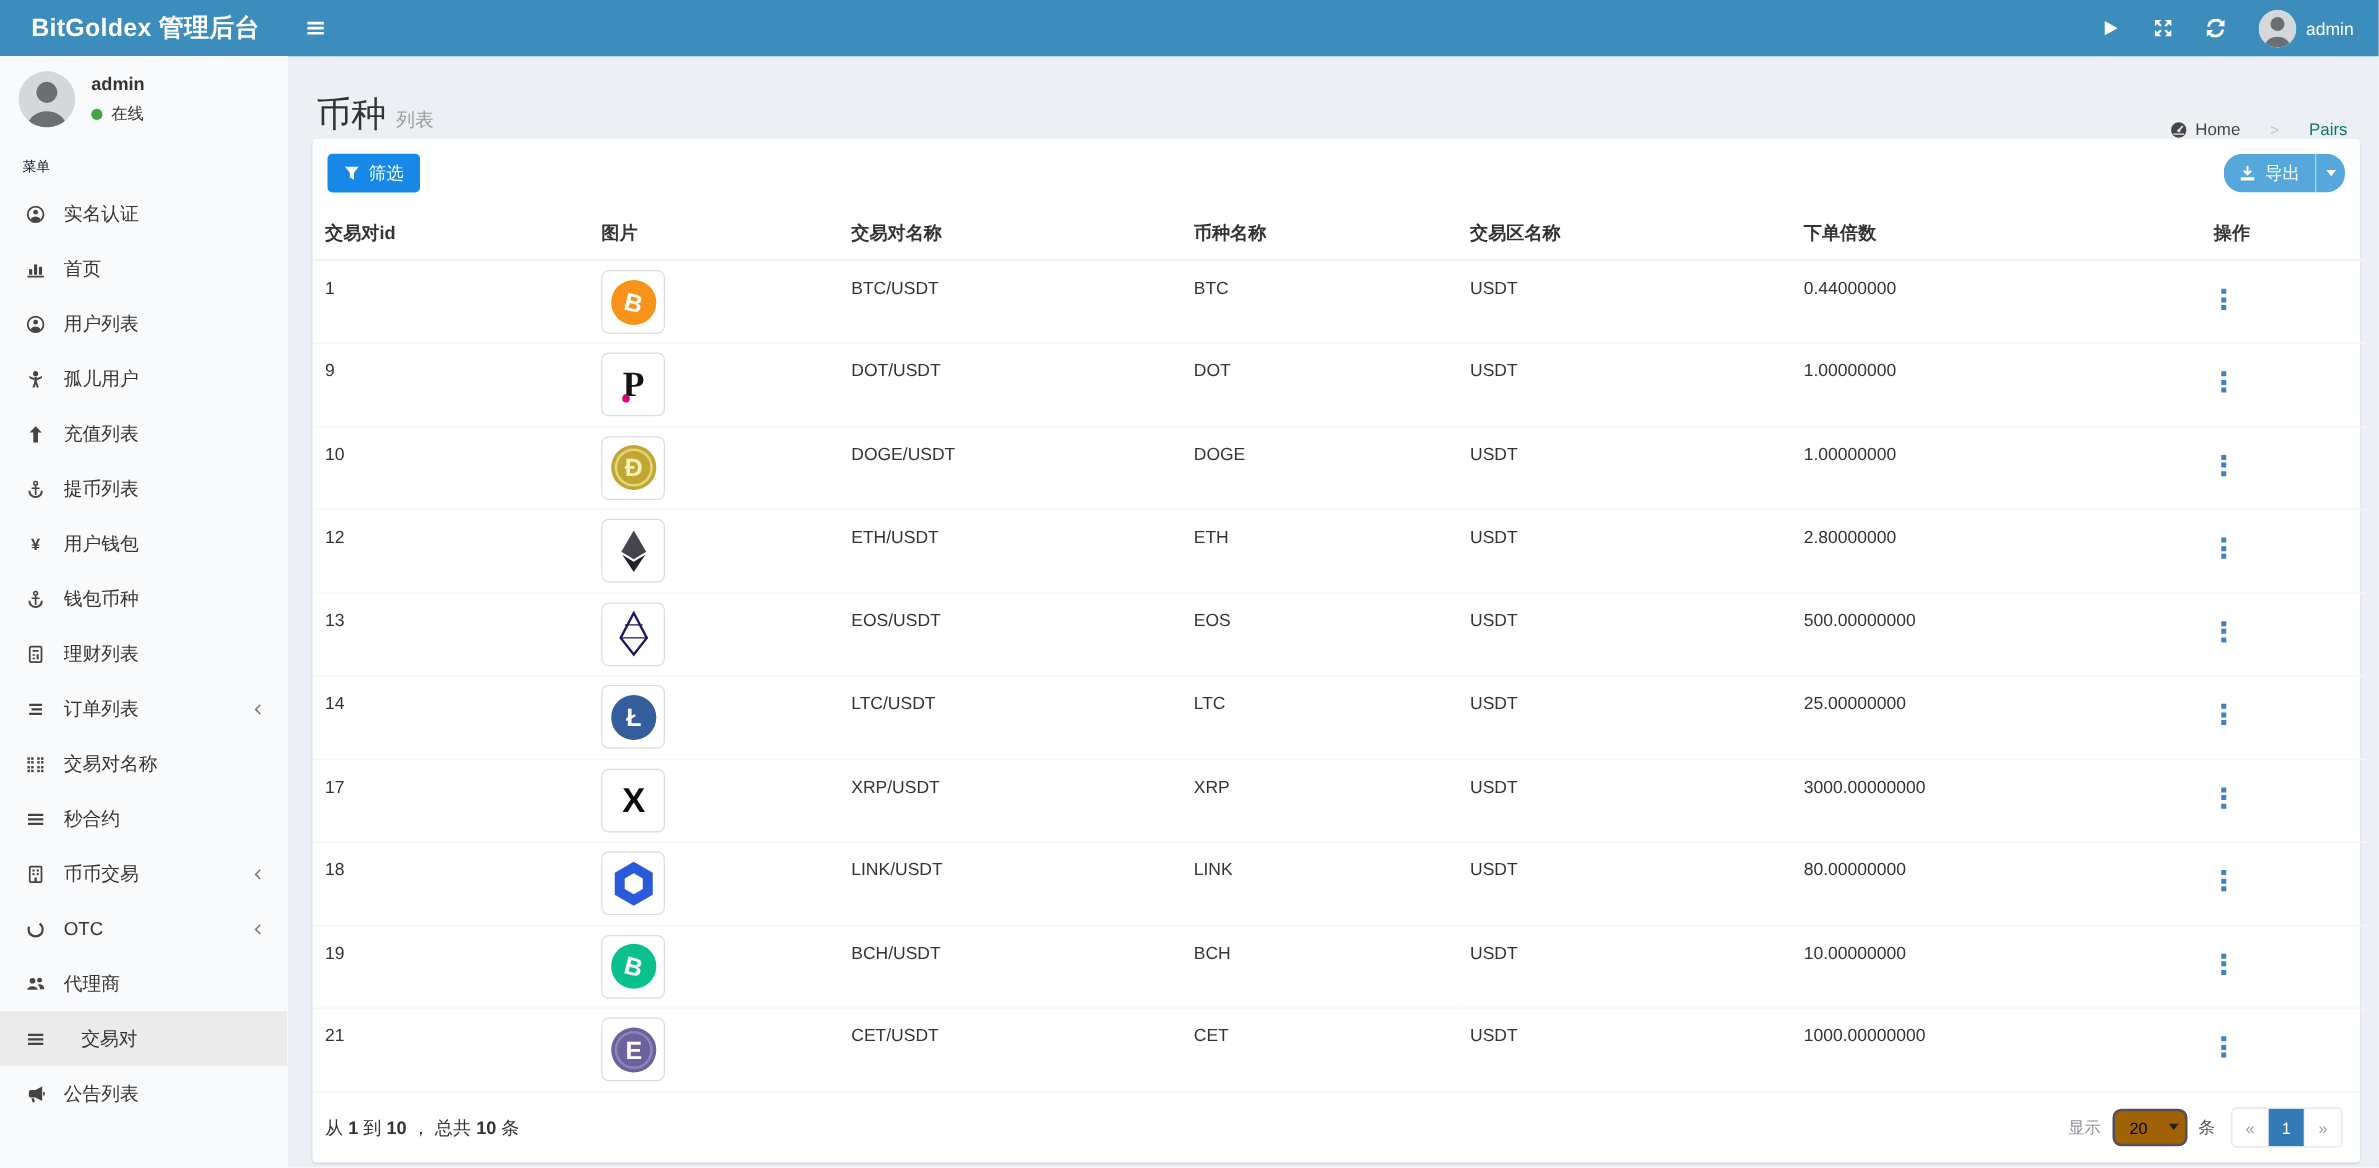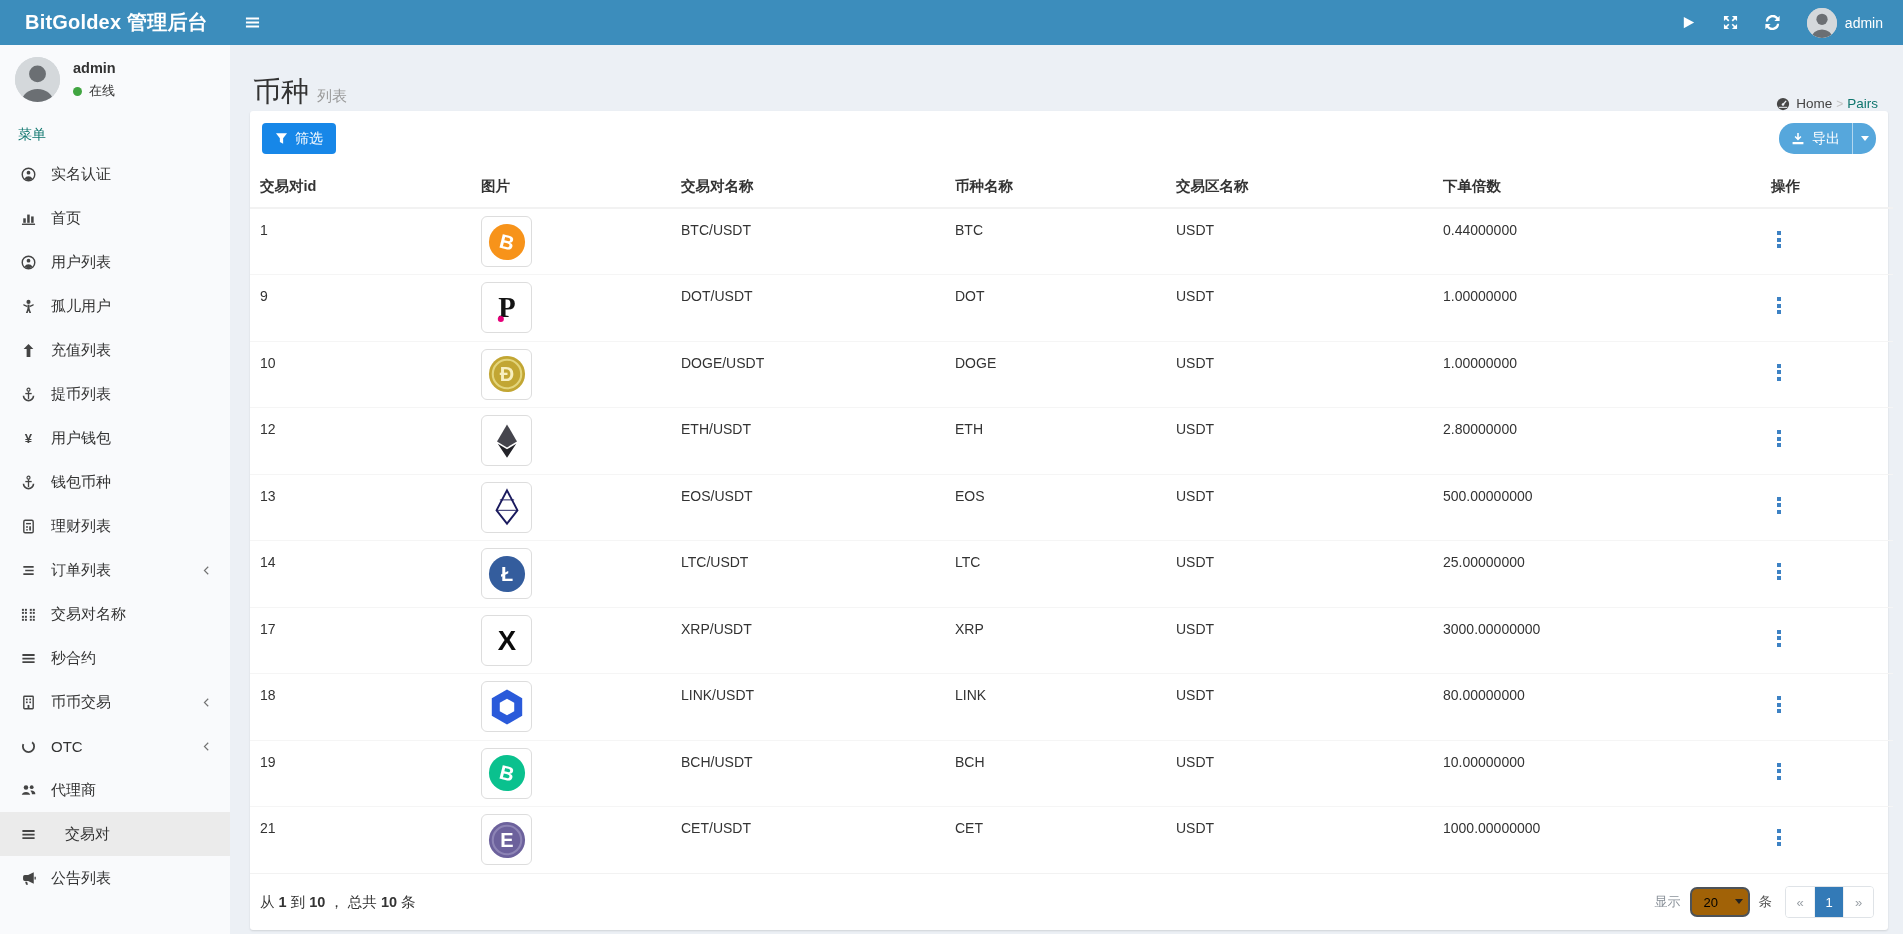--- a/index.html
+++ b/index.html
@@ -20,35 +20,35 @@
   .nav-avatar svg, .side-avatar svg { width:100%; height:100%; }
 
   
   .sidebar { position:fixed; top:45px; left:0; bottom:0; width:230px; background:#f9fafc; overflow:hidden; }
   .user-panel { display:flex; gap:13px; padding:12px 15px 8px 15px; }
   .side-avatar { width:45px; height:45px; border-radius:50%; overflow:hidden; background:#cfd4d8; flex:none; }
   .user-meta { padding-top:3px; }
   .user-name { font-size:14.5px; font-weight:bold; color:#333; }
   .user-status { margin-top:6px; font-size:13px; color:#333; display:flex; align-items:center; gap:7px; }
   .status-dot { width:9px; height:9px; border-radius:50%; background:#41a541; display:inline-block; }
-  .menu-label { padding:16px 18px 8px 18px; font-size:14px; color:#0f766e; }
+  .menu-label { padding:16px 18px 8px 18px; font-size:11px; color:#0f172a; }
   .menu { list-style:none; }
   .menu-item { height:44px; display:flex; align-items:center; padding:0 18px; font-size:15px; color:#333; cursor:pointer; }
   .menu-item.active { background:#ebebeb;gap:14px; }
   .menu-icon { width:20px; margin-right:13px; color:#444; display:flex; justify-content:center; }
   .menu-icon svg { width:15px; height:15px; fill:currentColor; }
   .menu-chevron { margin-left:auto; color:#737373; display:flex; }
   .menu-chevron svg { width:11px; height:11px; }
 
   
   .content { margin-left:230px; height:889px; }
   .content-header { display:flex; align-items:flex-end; justify-content:space-between; padding:16px 25px 0 23px; height:66px; }
   .page-title { font-size:28px; font-weight:500; color:#333; }
   .page-subtitle { font-size:15px; color:#9a9a9a; font-weight:normal; margin-left:8px; }
-  .breadcrumb { display:flex; align-items:center; gap:4px; font-size:13.5px; }
+  .breadcrumb { display:flex; align-items:center; gap:24px; font-size:13.5px; }
   .crumb-home { display:flex; align-items:center; gap:6px; color:#444; cursor:pointer; }
   .crumb-home svg { width:14px; height:14px; }
   .crumb-sep { color:#c3c3c3; font-size:12px; }
   .crumb-current { color:#0f766e; }
 
   
   .card { background:#fff; margin:0 15px 0 20px; border-radius:3px; box-shadow:0 1px 2px rgba(0,0,0,.12); }
   .card-toolbar { display:flex; justify-content:space-between; align-items:center; padding:12px 12px; }
   .btn-filter { display:flex; align-items:center; gap:7px; background:#1787e8; color:#fff; border:none; border-radius:4px; padding:6.5px 13px; font-size:14px; cursor:pointer; font-family:inherit; }
   .btn-filter svg { width:13px; height:13px; fill:#fff; }

